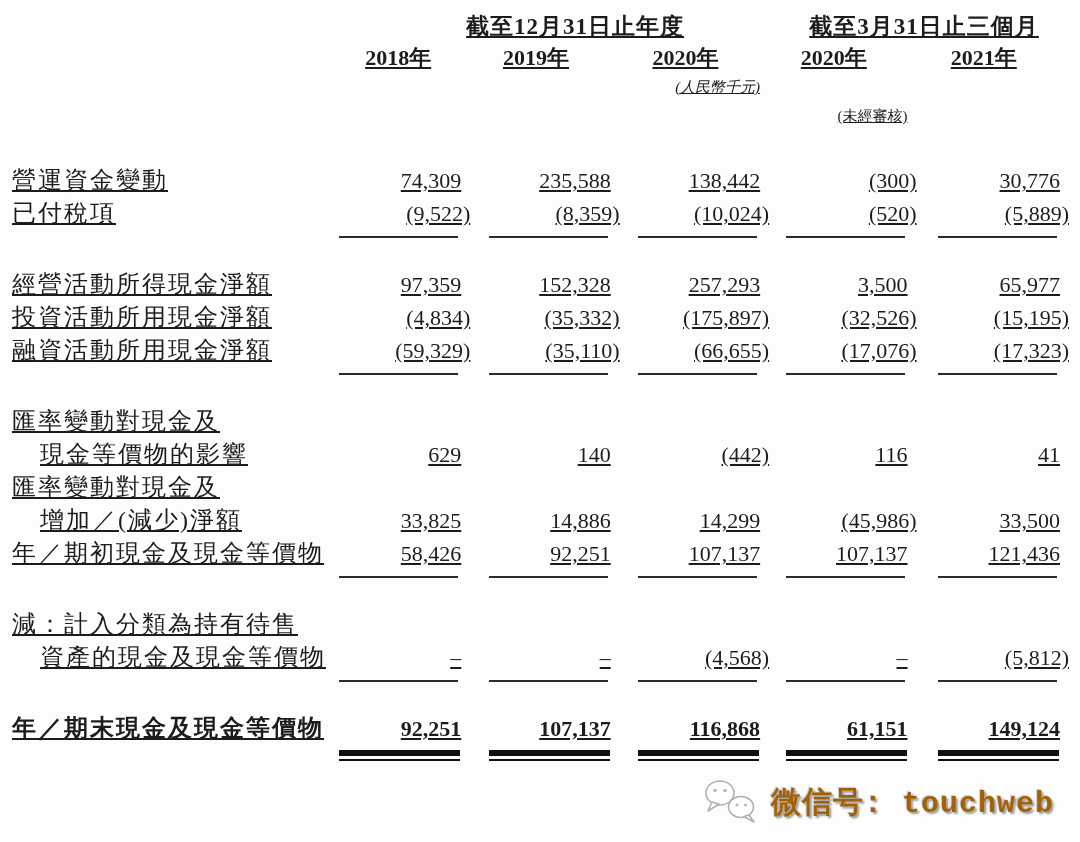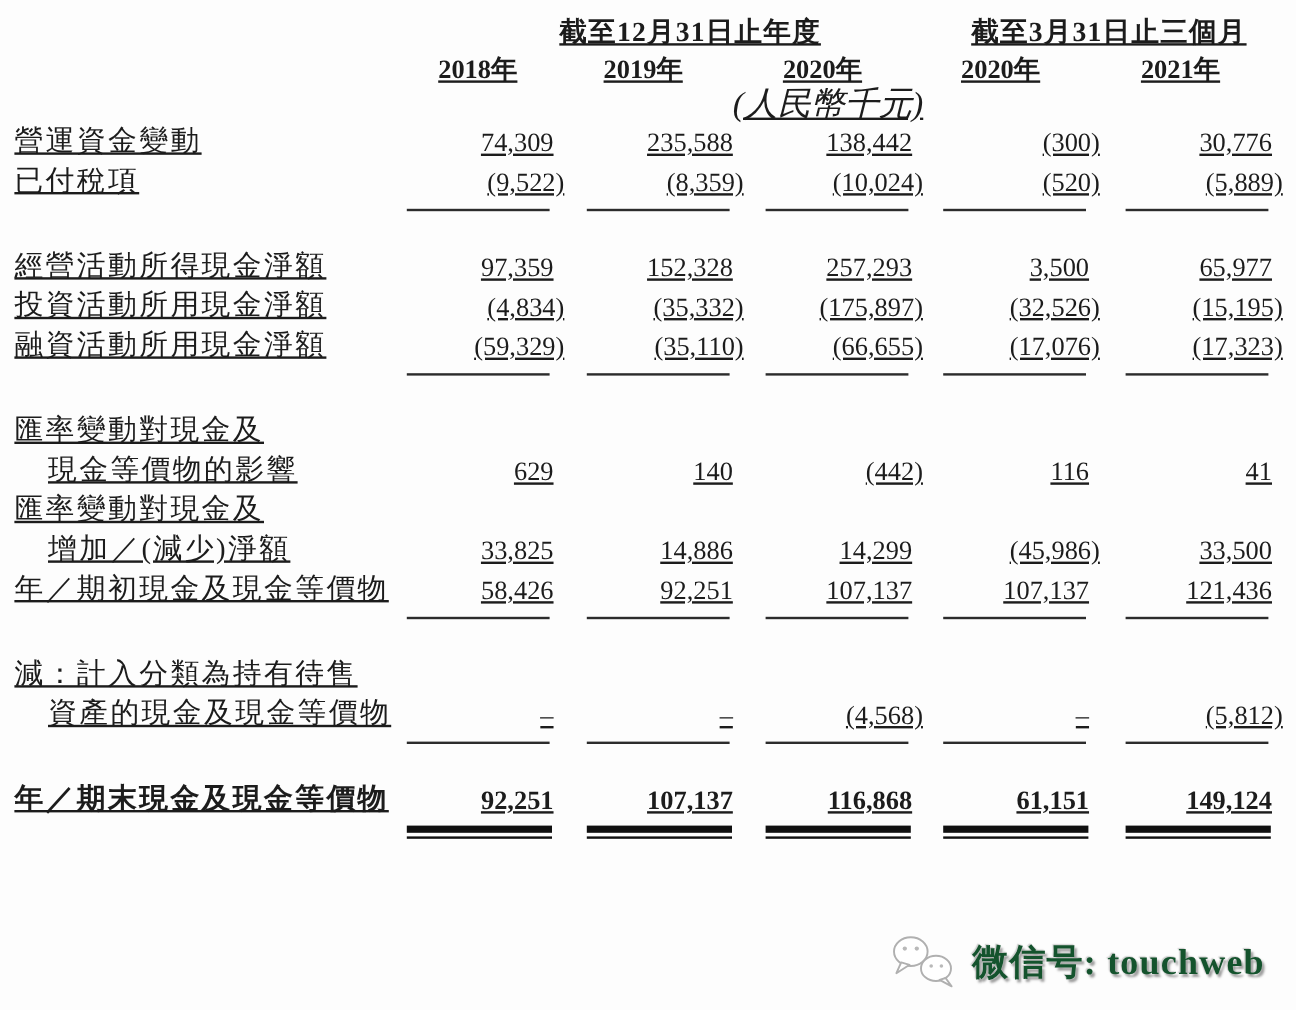--- a/index.html
+++ b/index.html
@@ -27,21 +27,21 @@
     text-align: center; font-weight: bold;
     font-size: 23px; letter-spacing: 1px; line-height: 30px;
     white-space: nowrap;
   }
   .g1 { padding-left: 55px; }
   .g2 { padding-left: 28px; }
   .yr {
     text-align: center; font-weight: bold;
     font-size: 22px; line-height: 31px; white-space: nowrap;
   }
-  .note { text-align: right; font-size: 28px; line-height: 29px; white-space: nowrap; }
+  .note { text-align: right; font-size: 15px; line-height: 29px; white-space: nowrap; }
   .italic { font-style: italic; }
   tr.noterow2 td { padding-bottom: 33px; }
 
   
   .label div {
     font-size: 24px; letter-spacing: 2px; line-height: 33px; white-space: nowrap;
   }
   .label .indent { padding-left: 28px; }
   .num {
     text-align: right; font-size: 22px; line-height: 33px; white-space: nowrap;
@@ -61,24 +61,24 @@
 
   tr.spacer td { height: 26px; }
 
   
   .watermark {
     position: absolute;
     right: 26px; bottom: 14px;
     display: flex; align-items: center; gap: 10px;
   }
   .wm-text {
-    font-family: Liberation Serif, serif;
+    font-family: Liberation Mono, monospace;
     font-weight: bold;
     font-size: 30px; letter-spacing: 1px;
-    color: #14532d;
+    color: #a16207;
     text-shadow: 0 0 1px #d8d8d8, 2px 2px 2px #9b9b9b, -1px -1px 1px #c9c9c9;
     white-space: nowrap;
   }
   .wm-icon { width: 58px; height: 52px; }
 </style>
 </head>
 <body>
 
 <table class="fin">
   <colgroup>
@@ -103,20 +103,28 @@
       <td class="yr">2020年</td>
       <td class="yr">2021年</td>
     </tr>
     <tr>
       <td></td>
         <td></td>
         <td></td>
       <td class="note italic">(人民幣千元)</td>
       <td></td>
         <td></td>
+    </tr>
+    <tr class="noterow2">
+      <td></td>
+        <td></td>
+        <td></td>
+        <td></td>
+      <td class="note">(未經審核)</td>
+      <td></td>
     </tr>
   </thead>
   <tbody>
       <tr>
         <td class="label">
           <div>營運資金變動</div>
         </td>
         <td class="num"><span>74,309</span></td>
         <td class="num"><span>235,588</span></td>
         <td class="num"><span>138,442</span></td>

